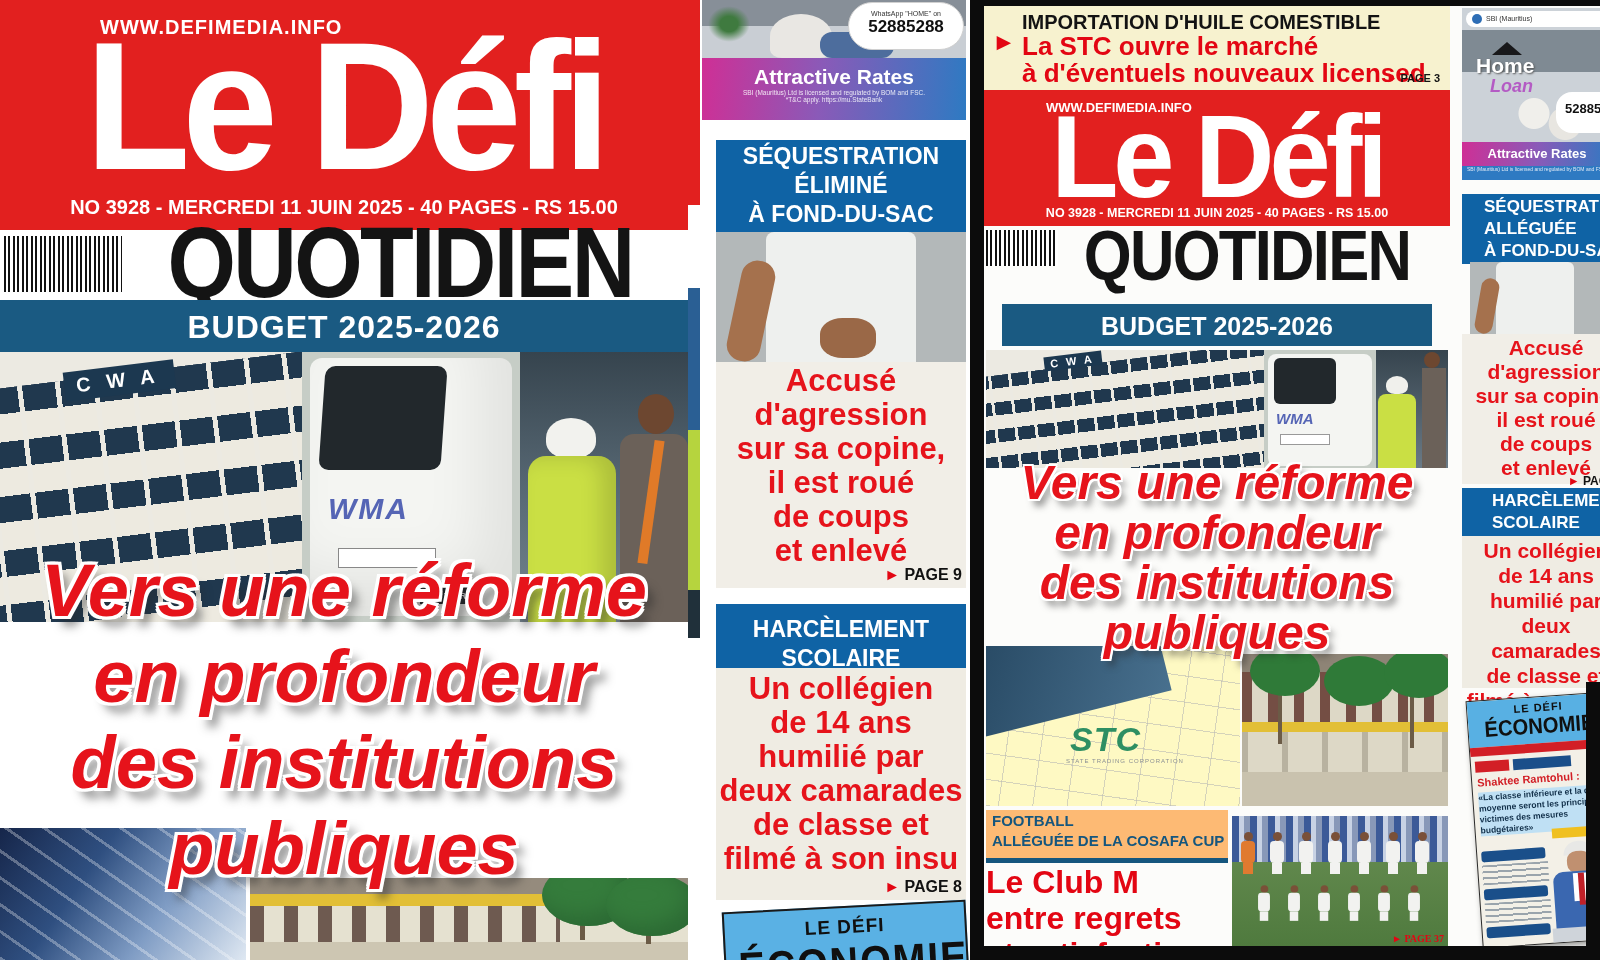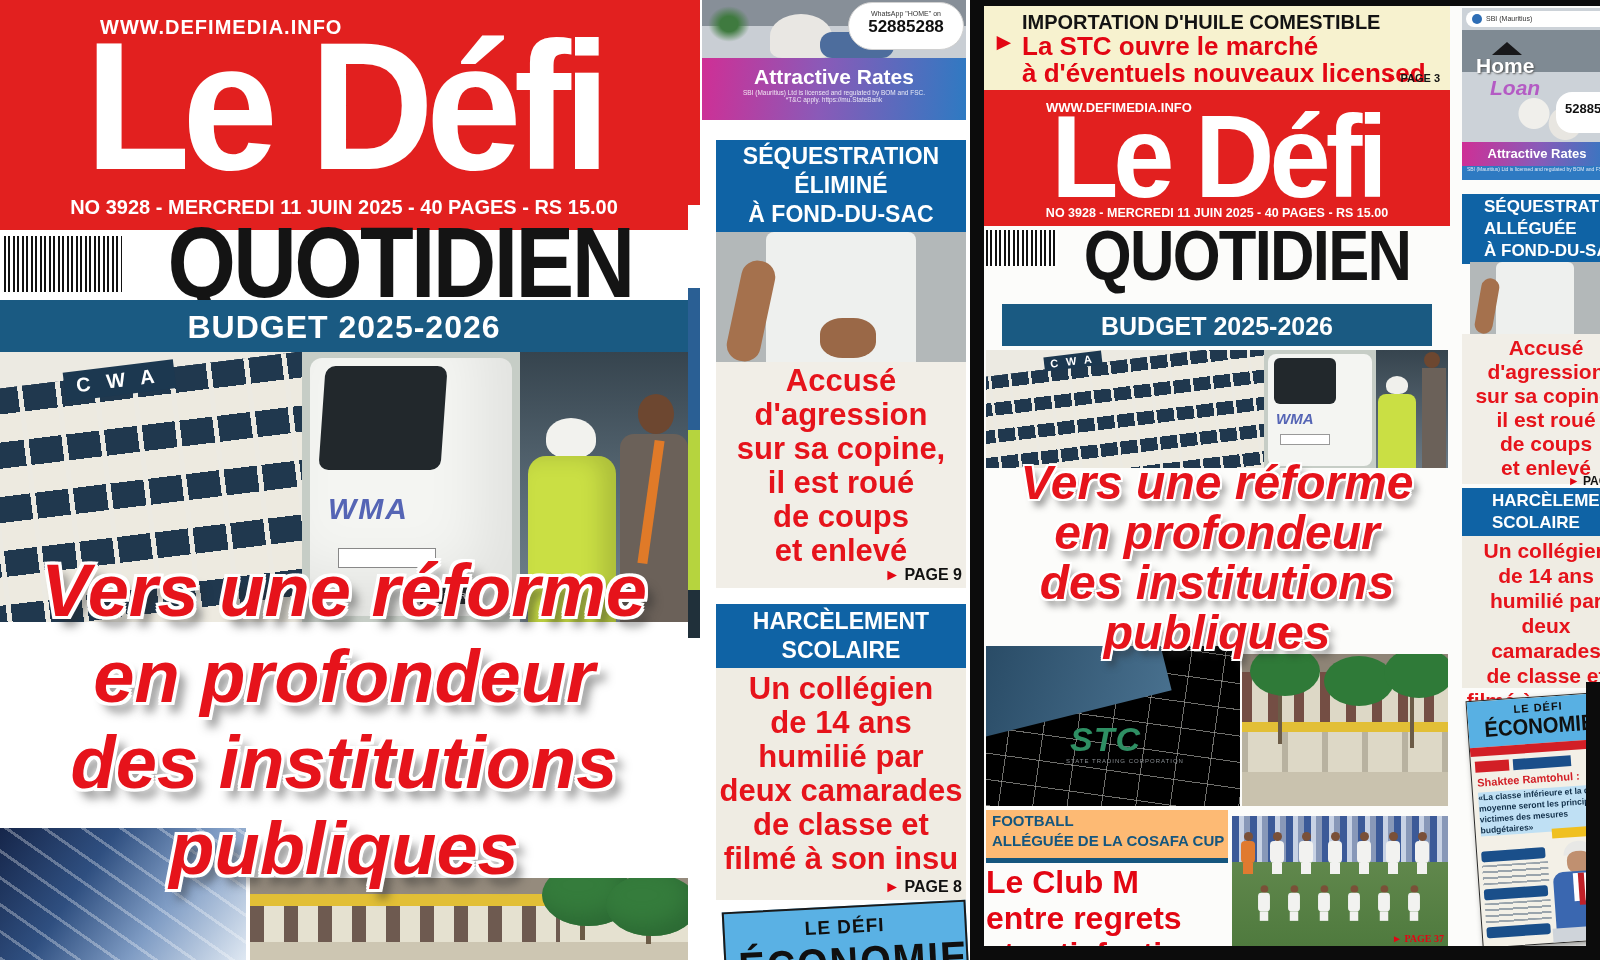--- a/index.html
+++ b/index.html
@@ -84,21 +84,21 @@
   .ms-k1{left:716px;top:140px;width:250px;height:90px;font-size:23px;line-height:29px;padding-top:2px;}
   .ms-photo1{left:716px;top:232px;width:250px;height:130px;background:#b3b8b9;overflow:hidden;}
   .tshirt{left:50px;top:0;width:150px;height:130px;background:#eef0ee;border-radius:8px 8px 0 0;}
   .arm-l{left:18px;top:28px;width:34px;height:102px;background:#a5714d;border-radius:16px;transform:rotate(12deg);}
   .hands{left:104px;top:86px;width:56px;height:40px;background:#9a6847;border-radius:40%;}
   .ms-pale1{left:716px;top:362px;width:250px;height:226px;background:#f1eee7;}
   .redhead{font-weight:bold;color:#e6131b;text-align:center;}
   .ms-h1{left:716px;top:364px;width:250px;font-size:31px;line-height:34px;}
   .pageref{text-align:right;font-size:16px;font-weight:bold;color:#111;}
   .ms-p1{left:716px;top:566px;width:246px;}
-  .ms-k2{left:716px;top:604px;width:250px;height:64px;font-size:23px;line-height:29px;padding-top:3px;}
+  .ms-k2{left:716px;top:604px;width:250px;height:64px;font-size:23px;line-height:29px;padding-top:11px;}
   .ms-pale2{left:716px;top:668px;width:250px;height:232px;background:#efece3;}
   .ms-h2{left:716px;top:672px;width:250px;font-size:31px;line-height:34px;}
   .ms-p2{left:716px;top:878px;width:246px;}
   .ms-eco{left:724px;top:906px;width:240px;height:90px;background:#5ab1e4;border:2px solid #1a1a1a;
           transform:rotate(-3deg);text-align:center;overflow:hidden;}
   .ms-eco-l1{font-size:19px;font-weight:bold;color:#101010;padding-top:8px;letter-spacing:1px;}
   .ms-eco-l2{font-size:44px;font-weight:bold;color:#101010;letter-spacing:2px;transform:scaleX(.9);}
 
   
   #rp{left:970px;top:0;width:630px;height:960px;background:#0c0c0c;overflow:hidden;}
@@ -109,21 +109,21 @@
   .rp-tophead{left:38px;top:27px;font-size:26px;line-height:27px;font-weight:bold;color:#e30613;}
   .rp-page3{left:0;top:66px;width:456px;text-align:right;font-size:11px;font-weight:bold;color:#131313;}
   .rp-ad{left:478px;top:2px;width:150px;height:172px;background:#ccd2d8;overflow:hidden;}
   .rp-ad-couch{left:0;top:22px;width:150px;height:42px;background:#7f8a93;}
   .rp-ad-sbihdr{left:4px;top:3px;width:160px;height:16px;background:#fff;border-radius:8px;
                 font-size:7px;color:#333;line-height:16px;padding-left:20px;}
   .sbi-dot{left:10px;top:6px;width:10px;height:10px;border-radius:50%;background:#2d6db5;}
   .rp-ad-roof{left:30px;top:34px;width:0;height:0;border-left:15px solid transparent;
               border-right:15px solid transparent;border-bottom:13px solid #18181a;}
   .rp-ad-home{left:14px;top:46px;font-size:21px;font-weight:bold;color:#fff;text-shadow:1px 1px 2px #555;}
-  .rp-ad-loan{left:28px;top:68px;font-size:21px;font-weight:bold;font-style:italic;color:#b45bc4;}
+  .rp-ad-loan{left:28px;top:68px;font-size:18px;font-weight:bold;font-style:italic;color:#b45bc4;}
   .rp-ad-fam{left:46px;top:88px;width:104px;height:50px;
     background:radial-gradient(circle at 25% 35%,#f0efeb 15px,transparent 16px),
                radial-gradient(circle at 55% 55%,#e8e6e1 16px,transparent 17px),
                radial-gradient(circle at 85% 30%,#4d4d55 13px,transparent 14px);}
   .rp-ad-bub{left:94px;top:84px;width:70px;height:32px;background:#fff;border-radius:16px;
              font-weight:bold;font-size:13px;color:#111;padding:9px 0 0 9px;overflow:hidden;}
   .rp-ad-band{left:0;top:134px;width:150px;height:24px;color:#fff;font-weight:bold;font-size:13px;
               text-align:center;line-height:24px;background:linear-gradient(95deg,#cf2f95,#8a5ab8,#2e7ac2);}
   .rp-ad-sub{left:0;top:158px;width:150px;height:14px;background:#2e7ac2;font-size:5px;
              color:#dfe9f5;text-align:center;line-height:7px;}
@@ -148,21 +148,21 @@
   .rp-van-window{left:10px;top:8px;width:62px;height:46px;background:#22282c;border-radius:6px;}
   .rp-van-wma{left:12px;top:60px;font-style:italic;font-weight:bold;font-size:15px;color:#5565b5;}
   .rp-van-plate{left:16px;top:84px;width:48px;height:9px;background:#fff;border:1px solid #999;}
   .rp-ph-work{left:392px;top:344px;width:72px;height:118px;background:linear-gradient(180deg,#36444e,#6a7a86);overflow:hidden;}
   .rp-w-helmet{left:10px;top:26px;width:22px;height:18px;background:#f0f0ec;border-radius:50% 50% 40% 40%;}
   .rp-w-vest{left:2px;top:44px;width:38px;height:74px;background:#cadf44;border-radius:8px 8px 0 0;}
   .rp-w2{left:46px;top:18px;width:24px;height:100px;background:#6b6159;}
   .rp-w2h{left:48px;top:2px;width:16px;height:16px;background:#6d4730;border-radius:50%;}
   .rp-head{left:0;top:452px;width:466px;text-align:center;font-weight:bold;font-style:italic;
            font-size:48px;line-height:50px;color:#e6131b;z-index:5;}
-  .rp-ph-stc{left:2px;top:640px;width:254px;height:160px;background:#000000;overflow:hidden;}
+  .rp-ph-stc{left:2px;top:640px;width:254px;height:160px;background:#fef9c3;overflow:hidden;}
   .stc-tiles{left:0;top:0;width:254px;height:160px;
     background:repeating-linear-gradient(8deg,rgba(185,185,180,.6) 0 1px,transparent 1px 26px),
                repeating-linear-gradient(98deg,rgba(185,185,180,.6) 0 1px,transparent 1px 34px);}
   .stc-glass{left:-24px;top:-34px;width:200px;height:104px;transform:rotate(-14deg);
              background:linear-gradient(120deg,#24455f,#48708e);}
   .stc-logo{left:84px;top:74px;font-style:italic;font-weight:bold;font-size:34px;color:#2e8f63;letter-spacing:1px;}
   .stc-sub{left:80px;top:112px;font-size:6px;color:#8a8f94;letter-spacing:1px;}
   .rp-ph-muni{left:258px;top:648px;width:206px;height:152px;background:#ddd8c6;overflow:hidden;}
   .rm-roof{left:0;top:0;width:206px;height:18px;background:#8e8476;}
   .rm-wins{left:0;top:18px;width:206px;height:50px;background:repeating-linear-gradient(90deg,#744e44 0 10px,#ddd8c6 10px 26px);}

